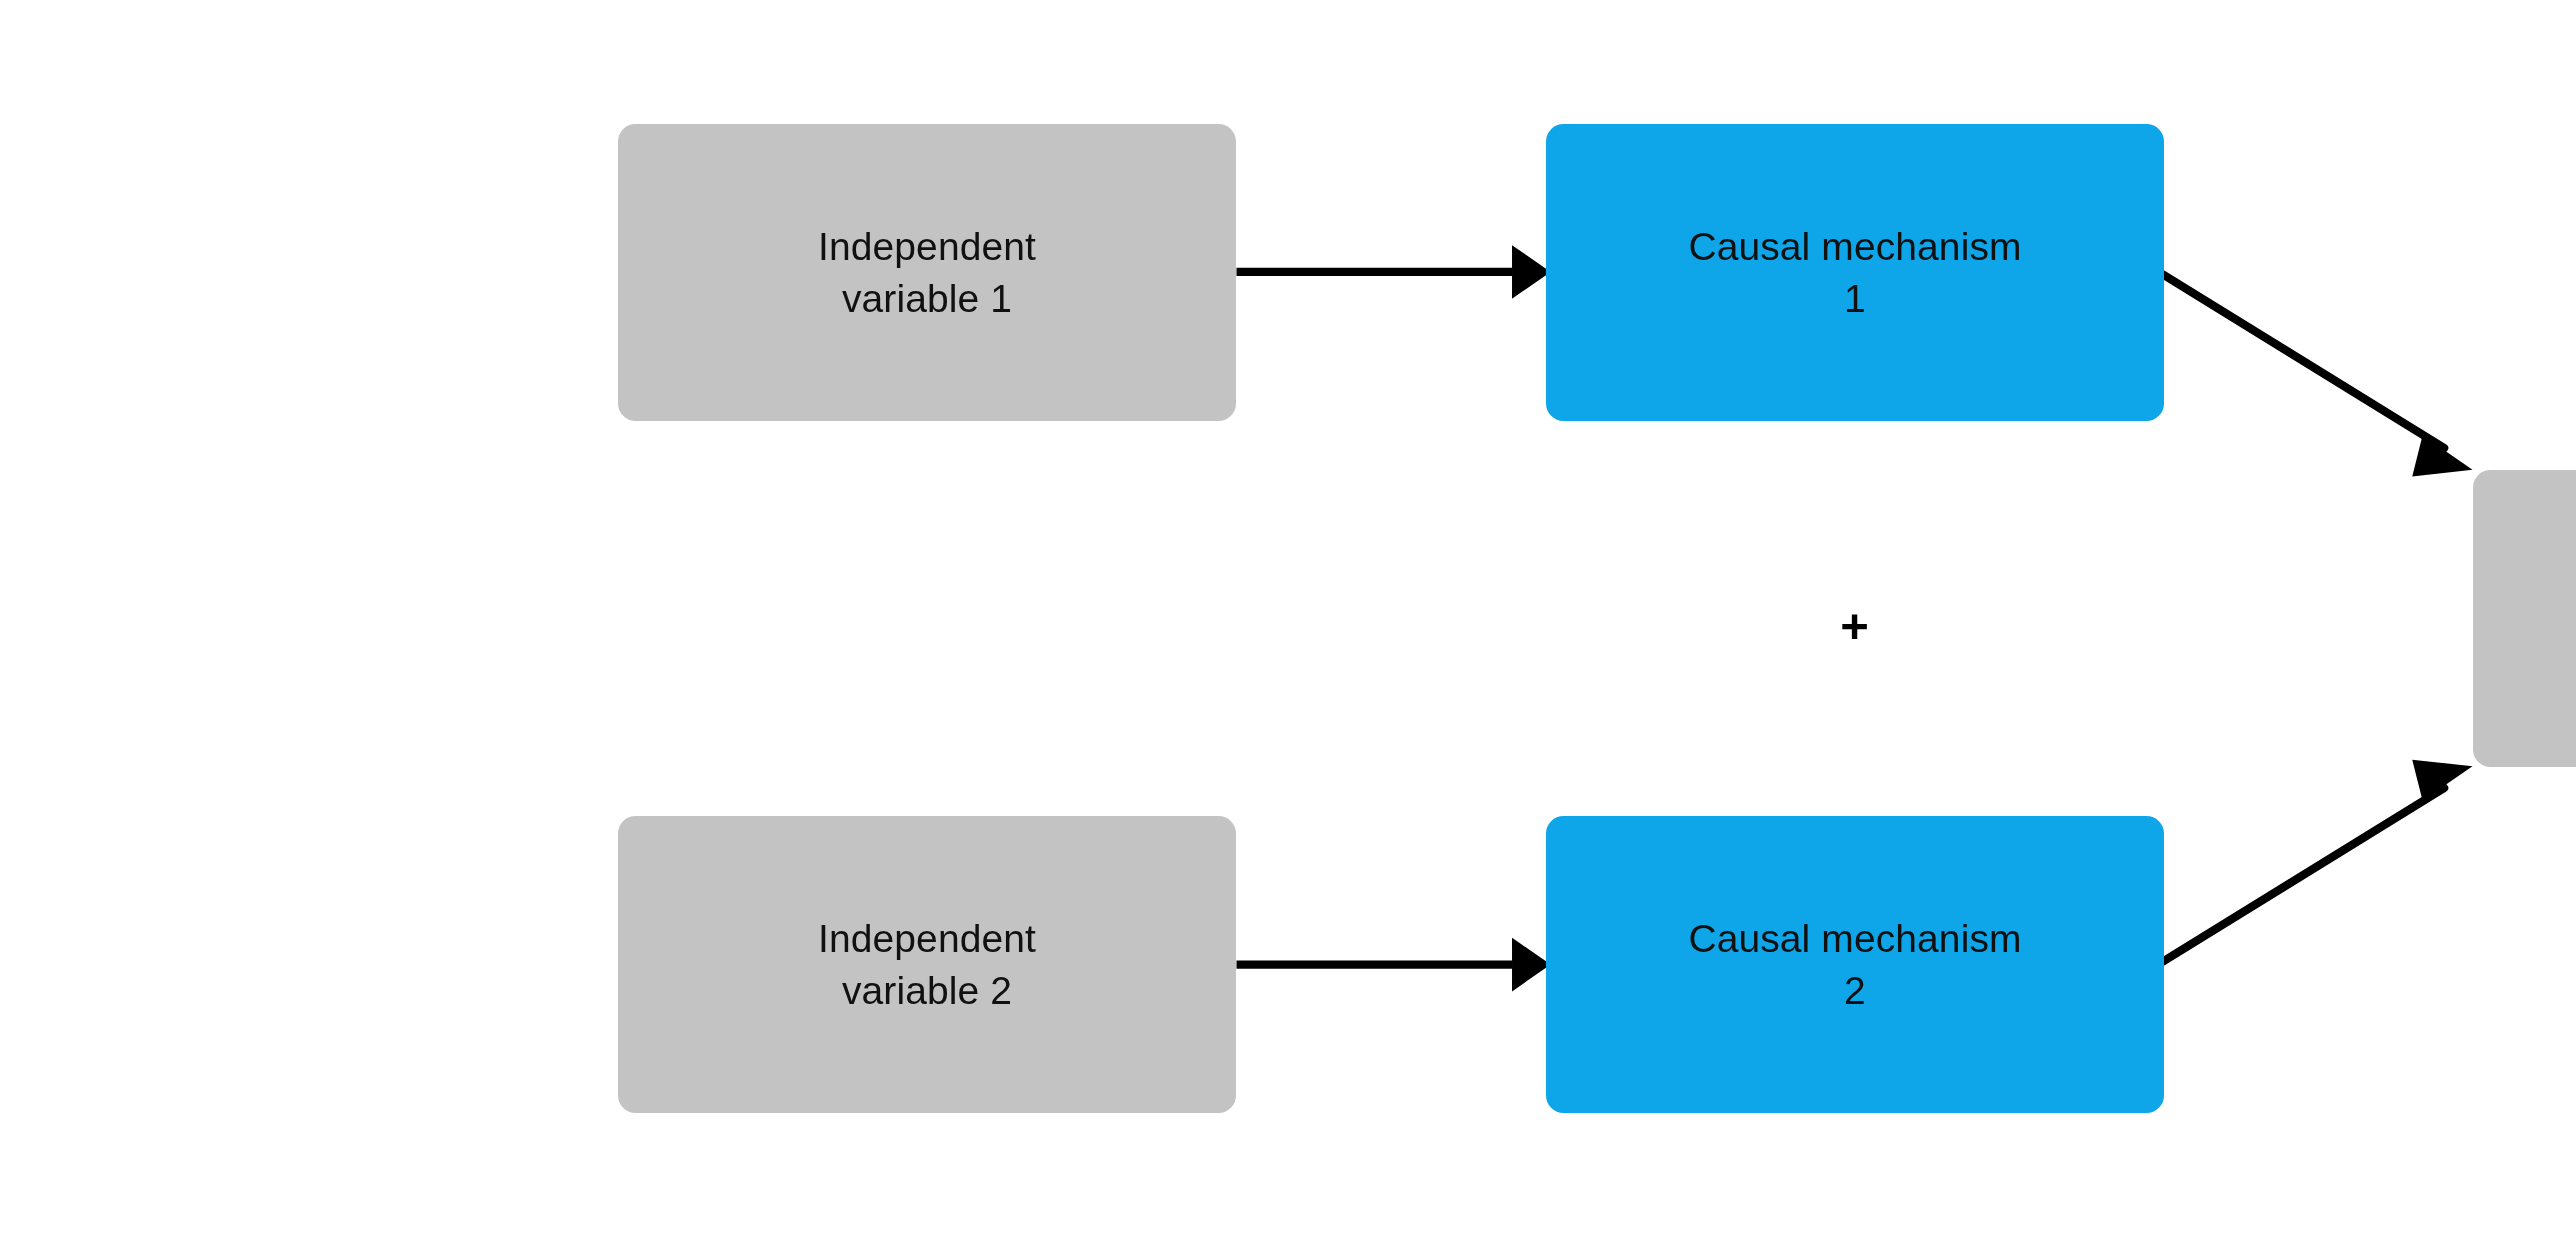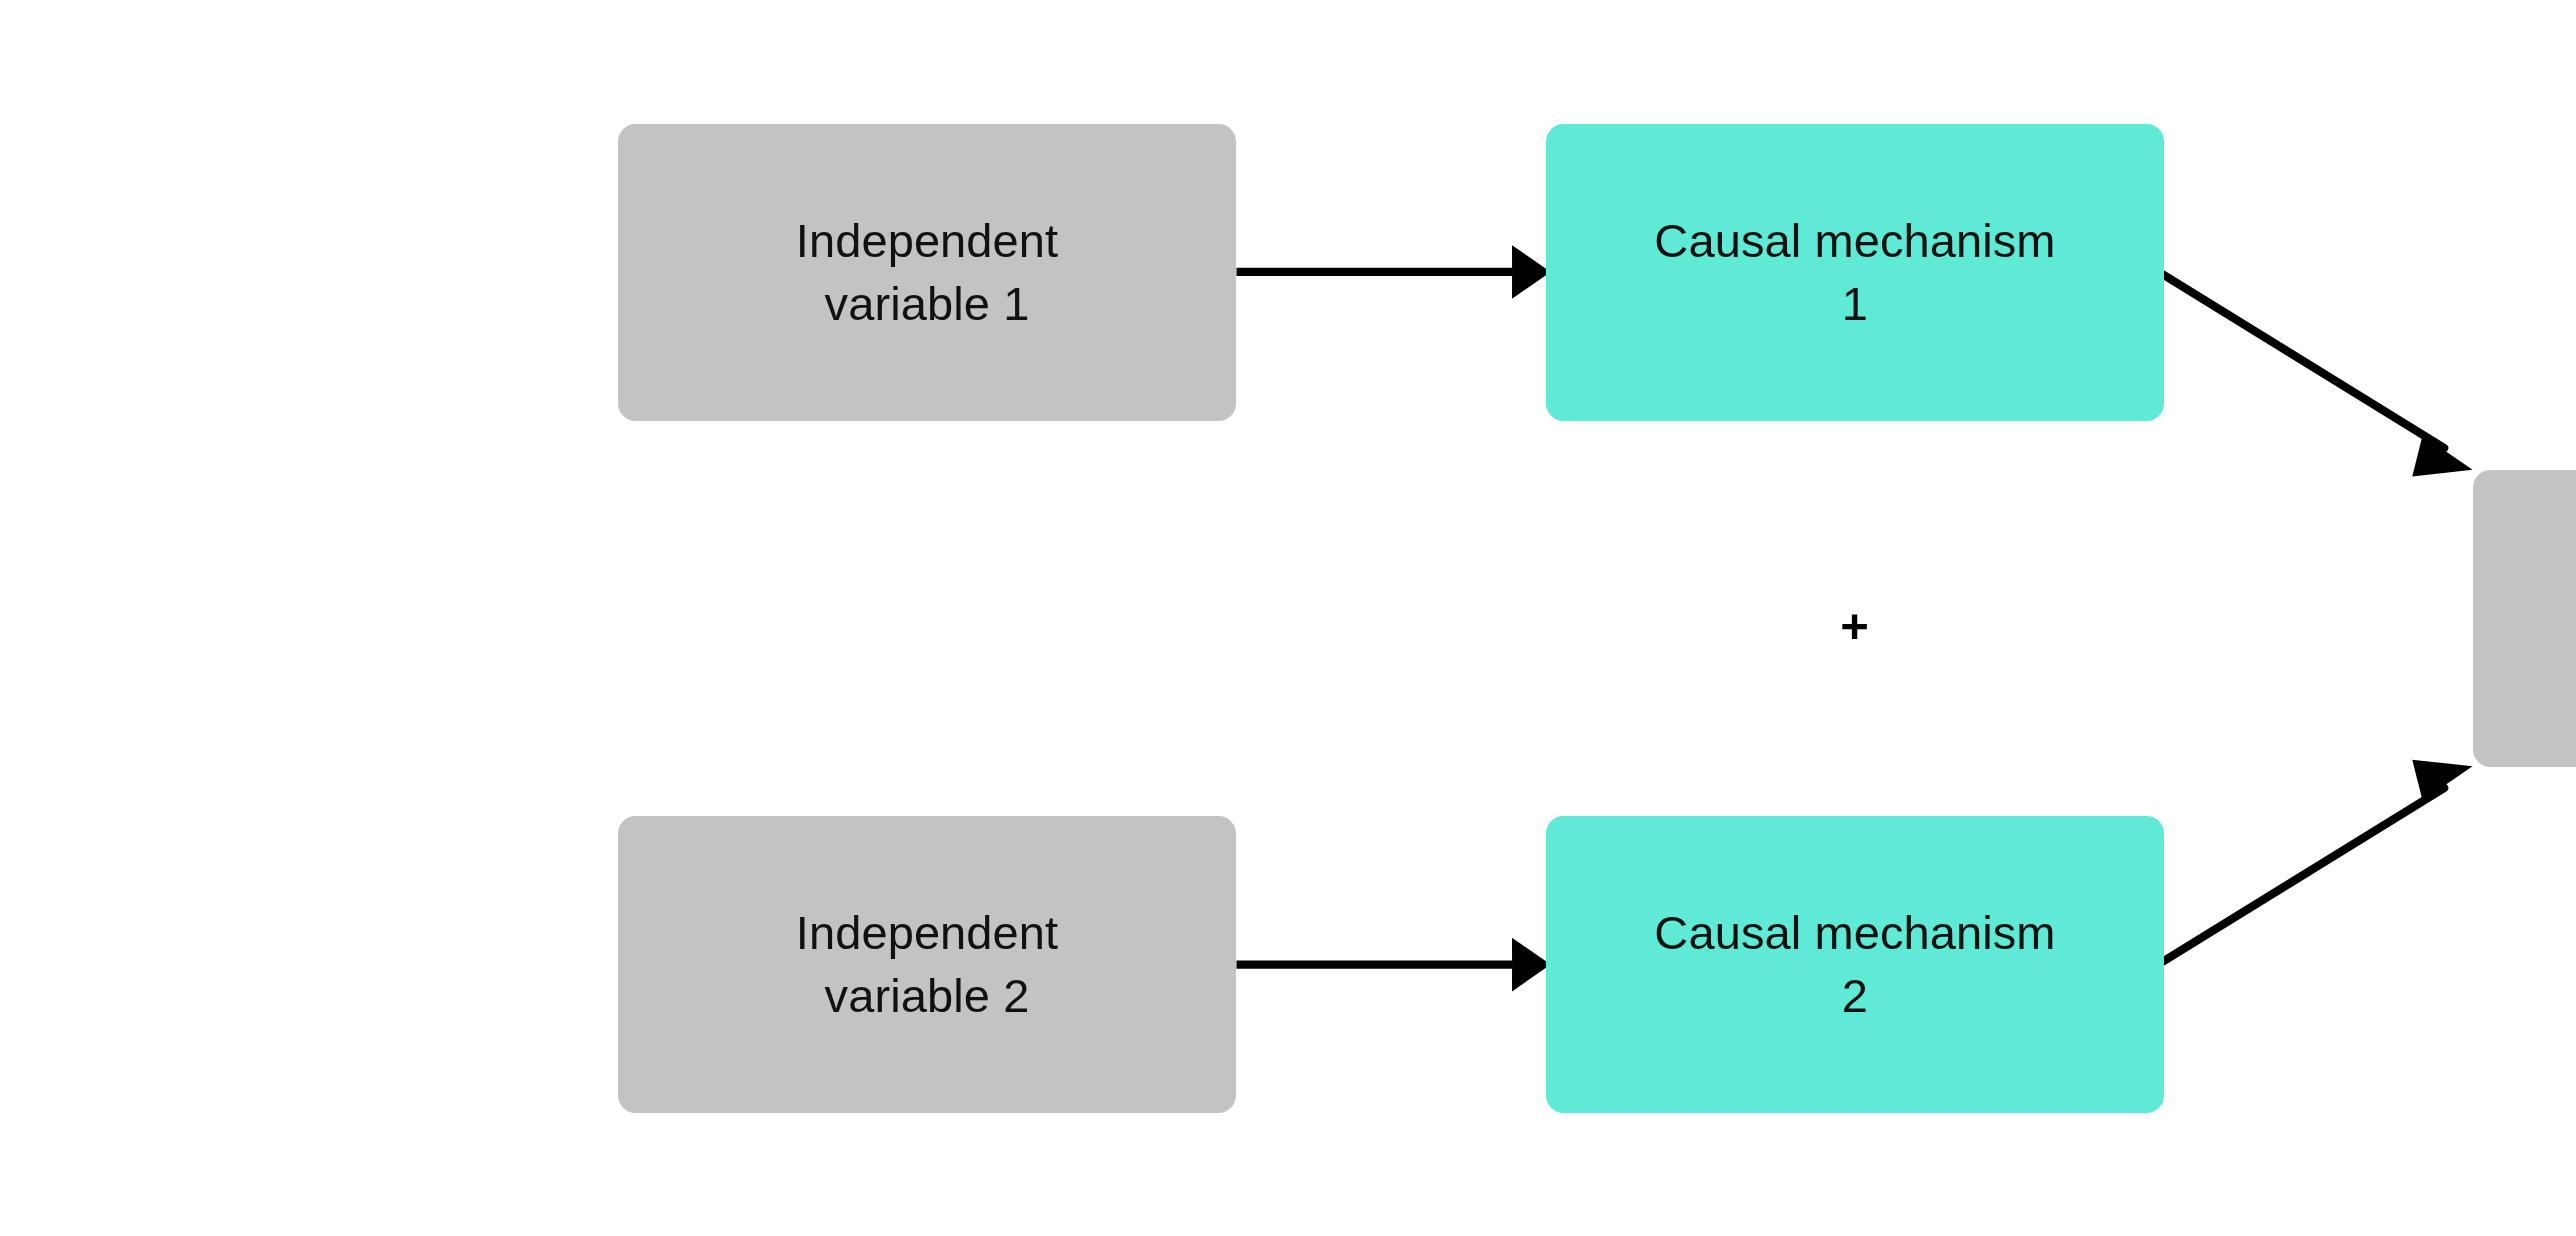--- a/index.html
+++ b/index.html
@@ -26,34 +26,34 @@
   }
   .node {
     position: absolute;
     box-sizing: border-box;
     border-radius: 17.5px;
     display: flex;
     align-items: center;
     justify-content: center;
     text-align: center;
     color: #111111;
-    font-size: 47px;
+    font-size: 39px;
     line-height: 1.32;
     font-weight: 400;
     letter-spacing: 0.1px;
     padding: 0 57px;
   }
   .node-label {
     display: block;
     white-space: pre-line;
   }
   
   .node--var { background: #c3c3c3; }
   
-  .node--mech { background: #5eead4; }
+  .node--mech { background: #0ea5e9; }
 
   #node-iv1   { left: 618px; top: 124px;  width: 618px; height: 297px; }
   #node-cm1   { left: 1546px; top: 124px;  width: 618px; height: 297px; }
   #node-dv    { left: 2473px; top: 470px;  width: 618px; height: 297px; }
   #node-iv2   { left: 618px; top: 816px; width: 618px; height: 297px; }
   #node-cm2   { left: 1546px; top: 816px; width: 618px; height: 297px; }
 
   .plus-symbol {
     position: absolute;
     left: 1772px;

